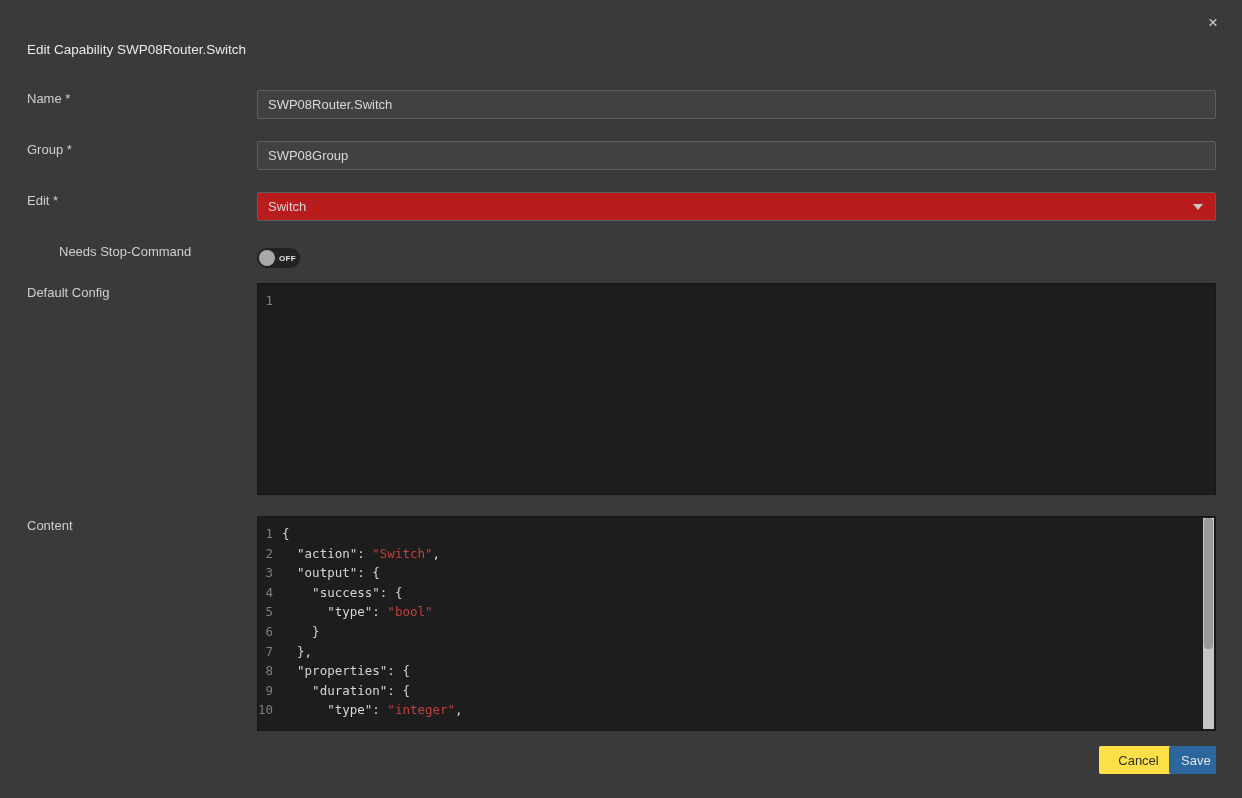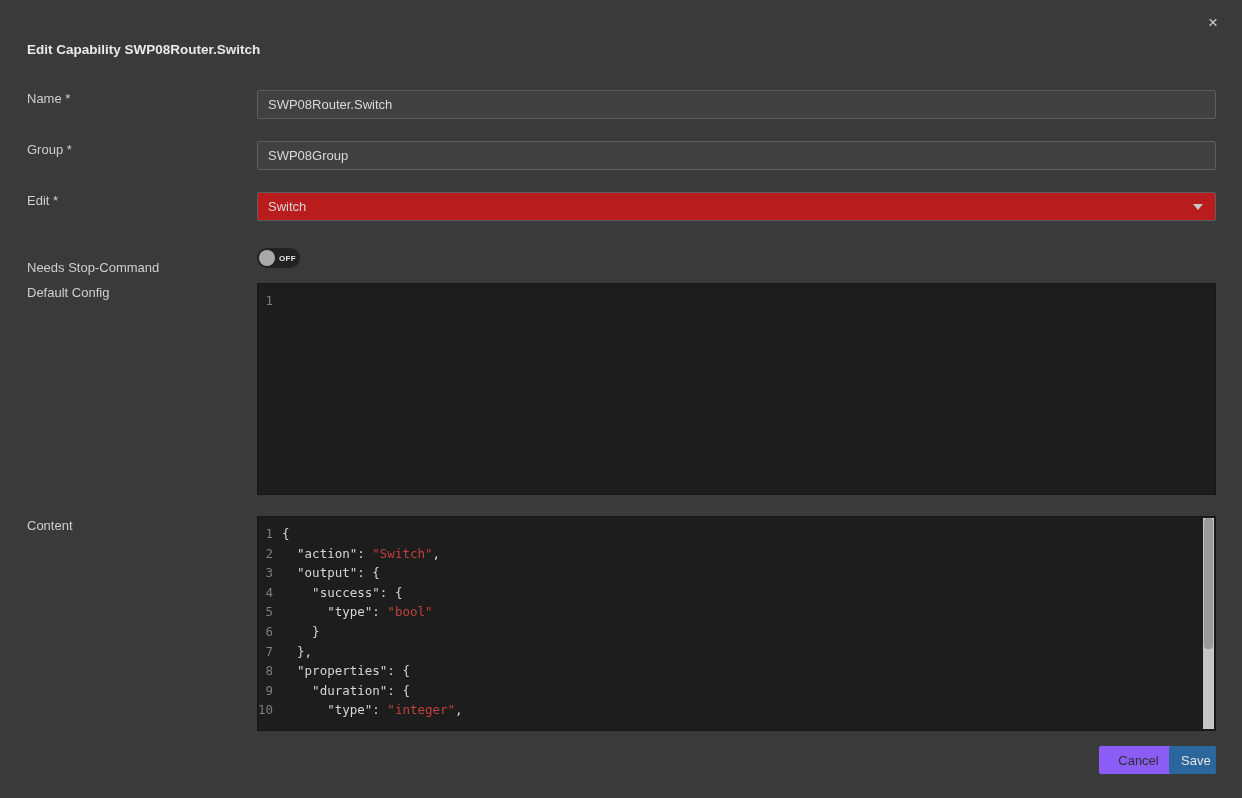--- a/index.html
+++ b/index.html
@@ -8,21 +8,21 @@
     background: #3a3a3a;
     font-family: "Liberation Sans", sans-serif;
     color: #d6d6d6;
     position: relative;
   }
 
   .dialog { position: absolute; inset: 0; background: #3a3a3a; }
 
   .dialog-title {
     position: absolute; left: 27px; top: 42px;
-    font-size: 13.5px; font-weight: bold; color: #e9e9e9;
+    font-size: 13.5px; font-weight: normal; color: #e9e9e9;
   }
 
   .close-btn {
     position: absolute; right: 18px; top: 12px;
     width: 22px; height: 22px; line-height: 22px; text-align: center;
     font-size: 17px; color: #d0d0d0; cursor: pointer;
   }
 
   .field-label {
     position: absolute; left: 27px;
@@ -86,21 +86,21 @@
   .v-scrollbar .thumb {
     position: absolute; top: 0; left: 1px; right: 1px; height: 62%;
     background: #9a9a9a; border-radius: 4px;
   }
 
   .footer-btn {
     position: absolute; top: 746px; height: 28px;
     font-size: 13px; border: none; border-radius: 2px; cursor: pointer;
     font-family: "Liberation Sans", sans-serif; padding: 0 12px;
   }
-  .btn-cancel { left: 1099px; width: 79px; background: #8b5cf6; color: #2f2f2f; }
+  .btn-cancel { left: 1099px; width: 79px; background: #fde047; color: #2f2f2f; }
   .btn-save  { left: 1169px; width: 47px; background: #2b679c; color: #e5e5e5; }
 </style>
 </head>
 <body>
 
 <div class="dialog">
 
   <div class="dialog-title">Edit Capability SWP08Router.Switch</div>
   <div class="close-btn">×</div>
 
@@ -109,21 +109,21 @@
 
   <div class="field-label" style="top:142px;">Group *</div>
   <input class="text-input" style="top: 141px;" type="text" value="SWP08Group">
 
   <div class="field-label" style="top:193px;">Edit *</div>
   <div class="select-box" style="top:192px;">
     <span class="sel-value">Switch</span>
     <span class="chevron"></span>
   </div>
 
-  <div class="field-label" style="top:260px;">Needs Stop-Command</div>
+  <div class="field-label" style="top:244px;margin-left:32px;">Needs Stop-Command</div>
   <div class="toggle" style="top:248px;">
     <span class="knob"></span>
     <span class="state">OFF</span>
   </div>
 
   <div class="field-label" style="top:285px;">Default Config</div>
   <div class="code-editor" style="top:283px; height:212px;" id="default-config-editor">
       <div class="code-line"><span class="line-num">1</span><span class="line-code"></span></div>
     </div>
 

